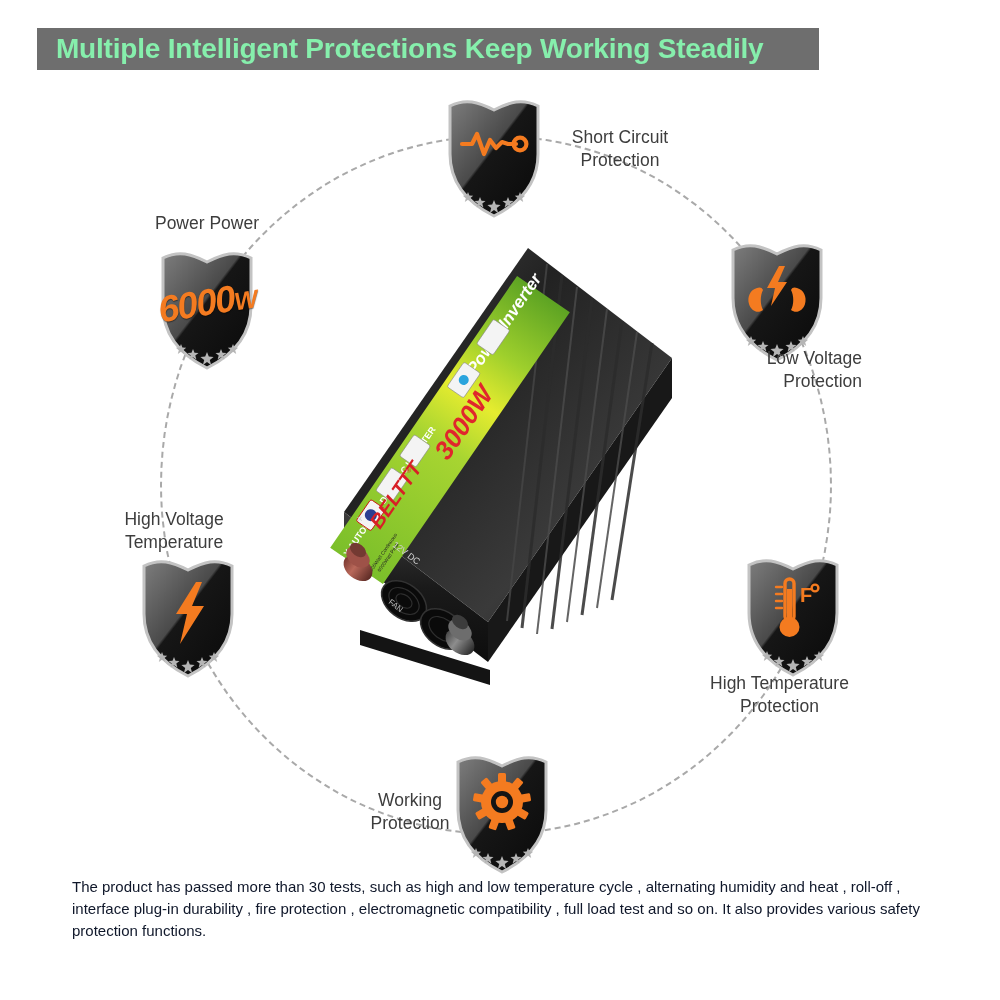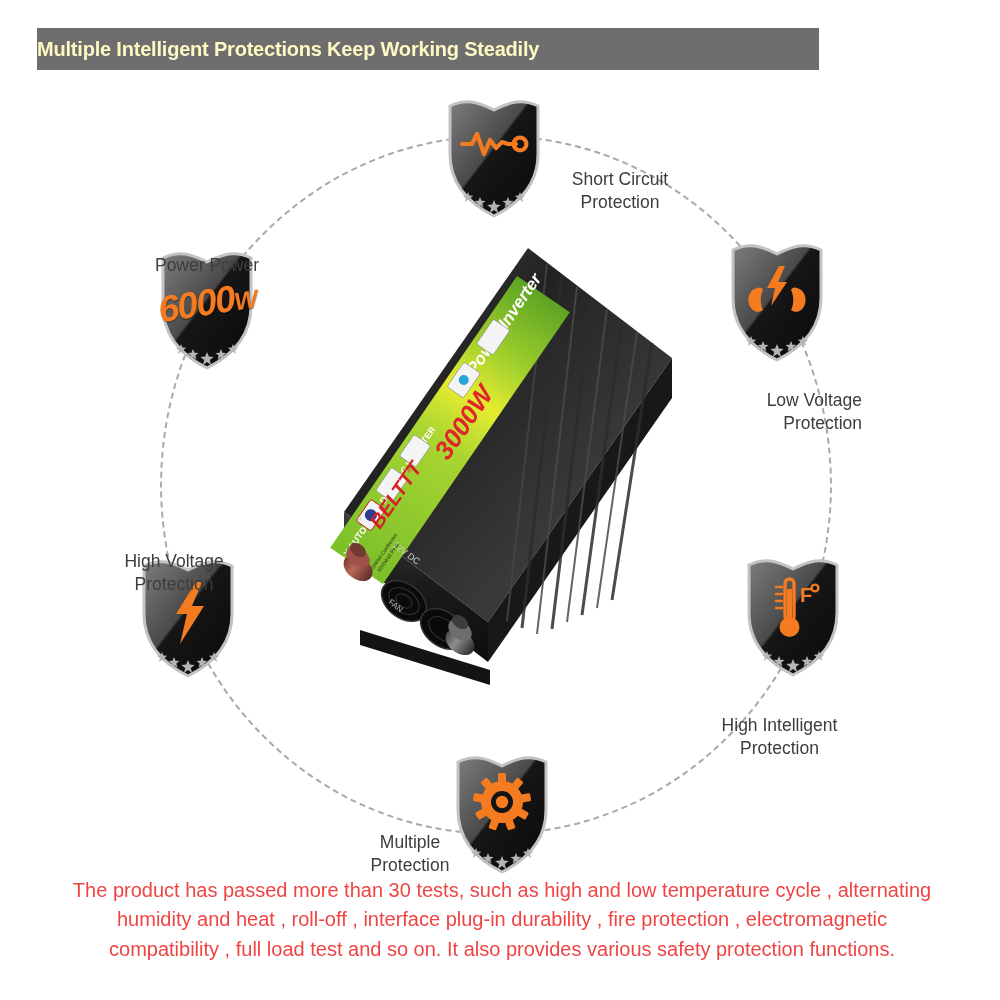--- a/index.html
+++ b/index.html
@@ -13,24 +13,25 @@
 
   
   #header-banner{
     position:absolute;
     left:37px; top:28px;
     width:782px; height:42px;
     background:#6e6e6e;
     display:flex; align-items:center;
   }
   #header-title{
-    color:#fef9c3;
-    font-size:20px;
+    color:#86efac;
+    font-size:28px;
     font-weight:bold;
     letter-spacing:-0.2px;
+    padding-left:19px;
     white-space:nowrap;
   }
 
   
   #orbit-ellipse{
     position:absolute;
     left:160px; top:135px;
     width:672px; height:700px;
     border:2px dashed #a9a9a9;
     border-radius:50%;
@@ -55,21 +56,20 @@
     pointer-events:none;
   }
 
   .badge-label{
     position:absolute;
     font-size:17.5px;
     line-height:1.33;
     color:#3d3d3d;
     text-align:center;
     white-space:pre-line;
-    margin-top:42px;
   }
 
   
   #badge-short-circuit      { left:444px; top:96px; }
   #label-short-circuit      { left:530px; top:126px; width:180px; text-align:center;}
 
   #badge-peak-power         { left:157px; top:248px; }
   #label-peak-power         { left:142px; top:212px; width:130px; }
 
   #badge-low-voltage        { left:727px; top:240px; }
@@ -101,24 +101,23 @@
     letter-spacing:-1.5px;
     text-shadow:0 1px 1px rgba(0,0,0,0.45);
   }
   .peak-watt span small{ font-size:25px; }
 
   
   #description{
     position:absolute;
     left:72px; top:876px;
     width:860px;
-    font-size:20px;
+    font-size:15px;
     line-height:1.47;
-    text-align:center;
-    color:#ef4444;
+    color:#0f172a;
   }
 </style>
 </head>
 <body>
 
 <div id="header-banner">
   <div id="header-title">Multiple Intelligent Protections Keep Working Steadily</div>
 </div>
 
 <div id="orbit-ellipse"></div>
@@ -305,21 +304,21 @@
       <polygon points="50,104 51.8,108.6 56.6,108.9 52.8,112 54.1,116.9 50,114 45.9,116.9 47.2,112 43.4,108.9 48.2,108.6"></polygon>
       <polygon points="64,101 65.5,104.8 69.5,105 66.3,107.6 67.4,111.6 64,109.2 60.6,111.6 61.7,107.6 58.5,105 62.5,104.8"></polygon>
       <polygon points="76,96 77.4,99.6 81.2,99.8 78.2,102.2 79.2,106 76,103.8 72.8,106 73.8,102.2 70.8,99.8 74.6,99.6"></polygon>
     </g>
   </svg>
   <svg class="shield-icon" viewBox="0 0 100 122">
     <polygon points="58,26 38,58 49,58 42,88 66,50 54,50 64,26" fill="#F47B20"></polygon>
   </svg>
 </div>
 <div class="badge-label" id="label-high-voltage">High Voltage
-Protection</div>
+Temperature</div>
 
 <div class="shield" id="badge-high-temp">
   <svg class="shield-svg" viewBox="0 0 100 122">
     <path d="M6 10 C22 2 34 6 50 14 C66 6 78 2 94 10 L94 58 C94 92 70 110 50 120 C30 110 6 92 6 58 Z" fill="url(#sgA)" stroke="#c3c3c3" stroke-width="3"></path>
     <g fill="#b5b5b5">
       <polygon points="24,96 25.4,99.6 29.2,99.8 26.2,102.2 27.2,106 24,103.8 20.8,106 21.8,102.2 18.8,99.8 22.6,99.6"></polygon>
       <polygon points="36,101 37.5,104.8 41.5,105 38.3,107.6 39.4,111.6 36,109.2 32.6,111.6 33.7,107.6 30.5,105 34.5,104.8"></polygon>
       <polygon points="50,104 51.8,108.6 56.6,108.9 52.8,112 54.1,116.9 50,114 45.9,116.9 47.2,112 43.4,108.9 48.2,108.6"></polygon>
       <polygon points="64,101 65.5,104.8 69.5,105 66.3,107.6 67.4,111.6 64,109.2 60.6,111.6 61.7,107.6 58.5,105 62.5,104.8"></polygon>
       <polygon points="76,96 77.4,99.6 81.2,99.8 78.2,102.2 79.2,106 76,103.8 72.8,106 73.8,102.2 70.8,99.8 74.6,99.6"></polygon>
@@ -332,21 +331,21 @@
     <g stroke="#F47B20" stroke-width="2.4" stroke-linecap="round">
       <line x1="33" y1="32" x2="39" y2="32"></line>
       <line x1="33" y1="39" x2="39" y2="39"></line>
       <line x1="33" y1="46" x2="39" y2="46"></line>
       <line x1="33" y1="53" x2="39" y2="53"></line>
     </g>
     <text x="57" y="47" font-family="Liberation Sans, sans-serif" font-size="20" font-weight="bold" fill="#F47B20">F</text>
     <circle cx="72" cy="33" r="3.4" fill="none" stroke="#F47B20" stroke-width="2.4"></circle>
   </svg>
 </div>
-<div class="badge-label" id="label-high-temp">High Intelligent
+<div class="badge-label" id="label-high-temp">High Temperature
 Protection</div>
 
 <div class="shield" id="badge-overload">
   <svg class="shield-svg" viewBox="0 0 100 122">
     <path d="M6 10 C22 2 34 6 50 14 C66 6 78 2 94 10 L94 58 C94 92 70 110 50 120 C30 110 6 92 6 58 Z" fill="url(#sgA)" stroke="#c3c3c3" stroke-width="3"></path>
     <g fill="#b5b5b5">
       <polygon points="24,96 25.4,99.6 29.2,99.8 26.2,102.2 27.2,106 24,103.8 20.8,106 21.8,102.2 18.8,99.8 22.6,99.6"></polygon>
       <polygon points="36,101 37.5,104.8 41.5,105 38.3,107.6 39.4,111.6 36,109.2 32.6,111.6 33.7,107.6 30.5,105 34.5,104.8"></polygon>
       <polygon points="50,104 51.8,108.6 56.6,108.9 52.8,112 54.1,116.9 50,114 45.9,116.9 47.2,112 43.4,108.9 48.2,108.6"></polygon>
       <polygon points="64,101 65.5,104.8 69.5,105 66.3,107.6 67.4,111.6 64,109.2 60.6,111.6 61.7,107.6 58.5,105 62.5,104.8"></polygon>
@@ -365,16 +364,16 @@
         <rect x="-4" y="-29" width="8" height="10" rx="1.5" transform="rotate(240)"></rect>
         <rect x="-4" y="-29" width="8" height="10" rx="1.5" transform="rotate(280)"></rect>
         <rect x="-4" y="-29" width="8" height="10" rx="1.5" transform="rotate(320)"></rect>
       </g>
       <circle cx="0" cy="0" r="21"></circle>
       <circle cx="0" cy="0" r="11" fill="#141414"></circle>
       <circle cx="0" cy="0" r="6.2" fill="#F47B20"></circle>
     </g>
   </svg>
 </div>
-<div class="badge-label" id="label-overload">Multiple
+<div class="badge-label" id="label-overload">Working
 Protection</div>
 
 <div id="description">The product has passed more than 30 tests, such as high and low temperature cycle , alternating humidity and heat , roll-off , interface plug-in durability , fire protection , electromagnetic compatibility , full load test and so on. It also provides various safety protection functions.</div>
 
 </body></html>

